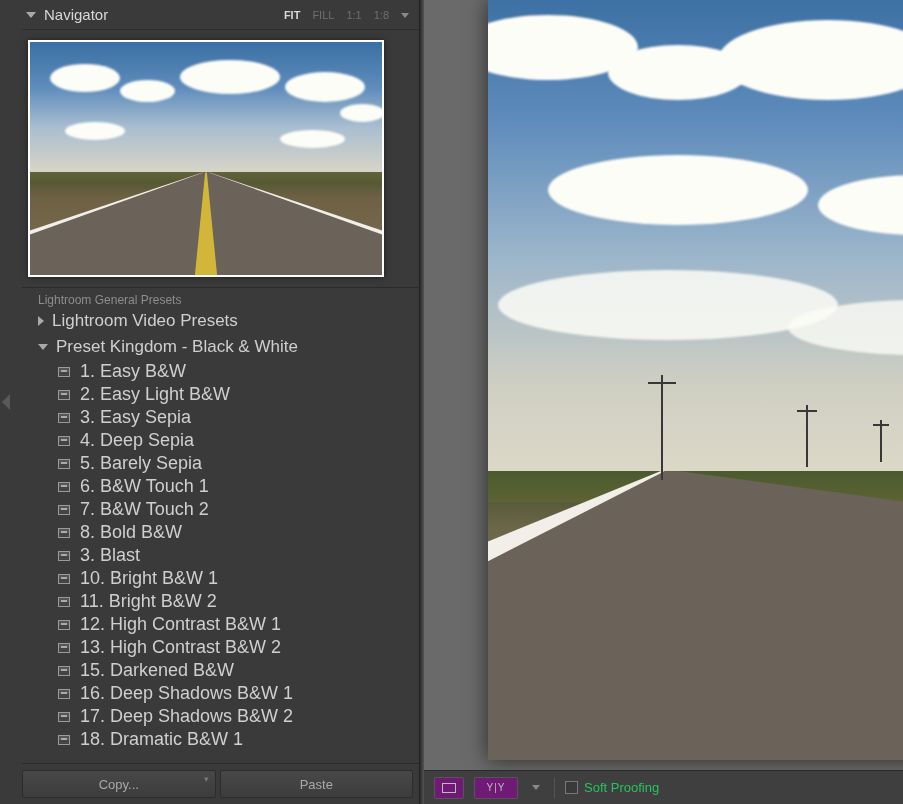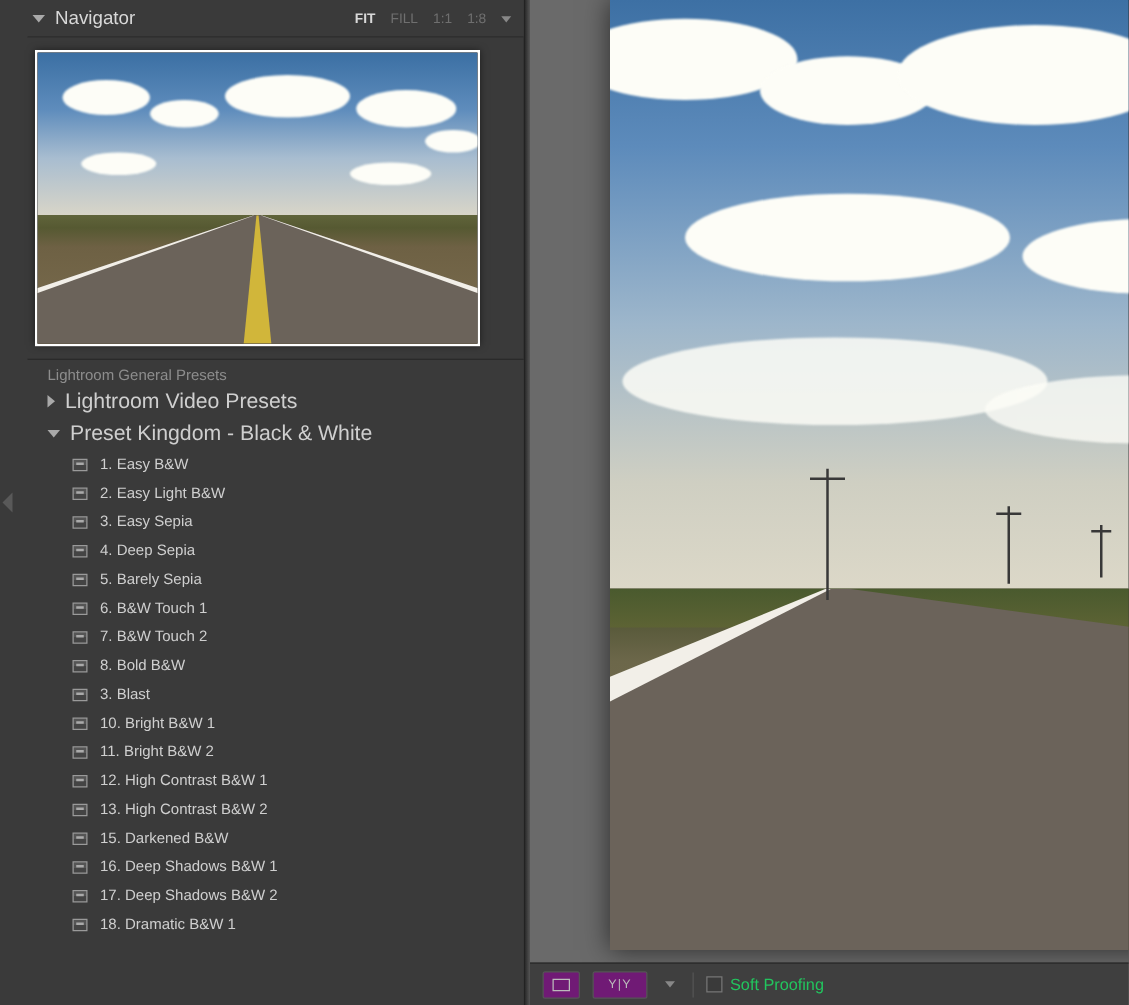--- a/index.html
+++ b/index.html
@@ -146,21 +146,21 @@
   padding: 3px 0 3px 16px;
   cursor: pointer;
   font-size: 17px;
   color: #cfcfcf;
 }
 .folder-row.cutoff { color:#8d8d8d; font-size:12px; padding-top:1px; padding-bottom:1px;}
 .preset-row {
   display: flex;
   align-items: center;
   padding: 3px 0 3px 36px;
-  font-size: 12px;
+  font-size: 18px;
   color: #cfcfcf;
   cursor: pointer;
   line-height: 17px;
 }
 .preset-icon {
   width: 12px; height: 10px;
   border: 1px solid #9a9a9a;
   margin-right: 10px;
   position: relative;
   background: linear-gradient(#555,#555 50%,#444 50%,#444);
@@ -373,20 +373,29 @@
             <span>17. Deep Shadows B&amp;W 2</span>
           </div>
           <div class="preset-row">
             <div class="preset-icon"></div>
             <span>18. Dramatic B&amp;W 1</span>
           </div>
           <div class="preset-row"></div>
         </div>
     </div>
 
+    <div class="bottom-bar">
+      <div class="btn">
+        <span>Copy...</span>
+        <span class="tick">▾</span>
+      </div>
+      <div class="btn">
+        <span>Paste</span>
+      </div>
+    </div>
   </div>
 </div>
 
 <div class="divider-right"></div>
 
 <div class="right-panel">
   <div class="canvas">
     <div class="big">
       <div class="scene">
         <div class="sky"></div>

